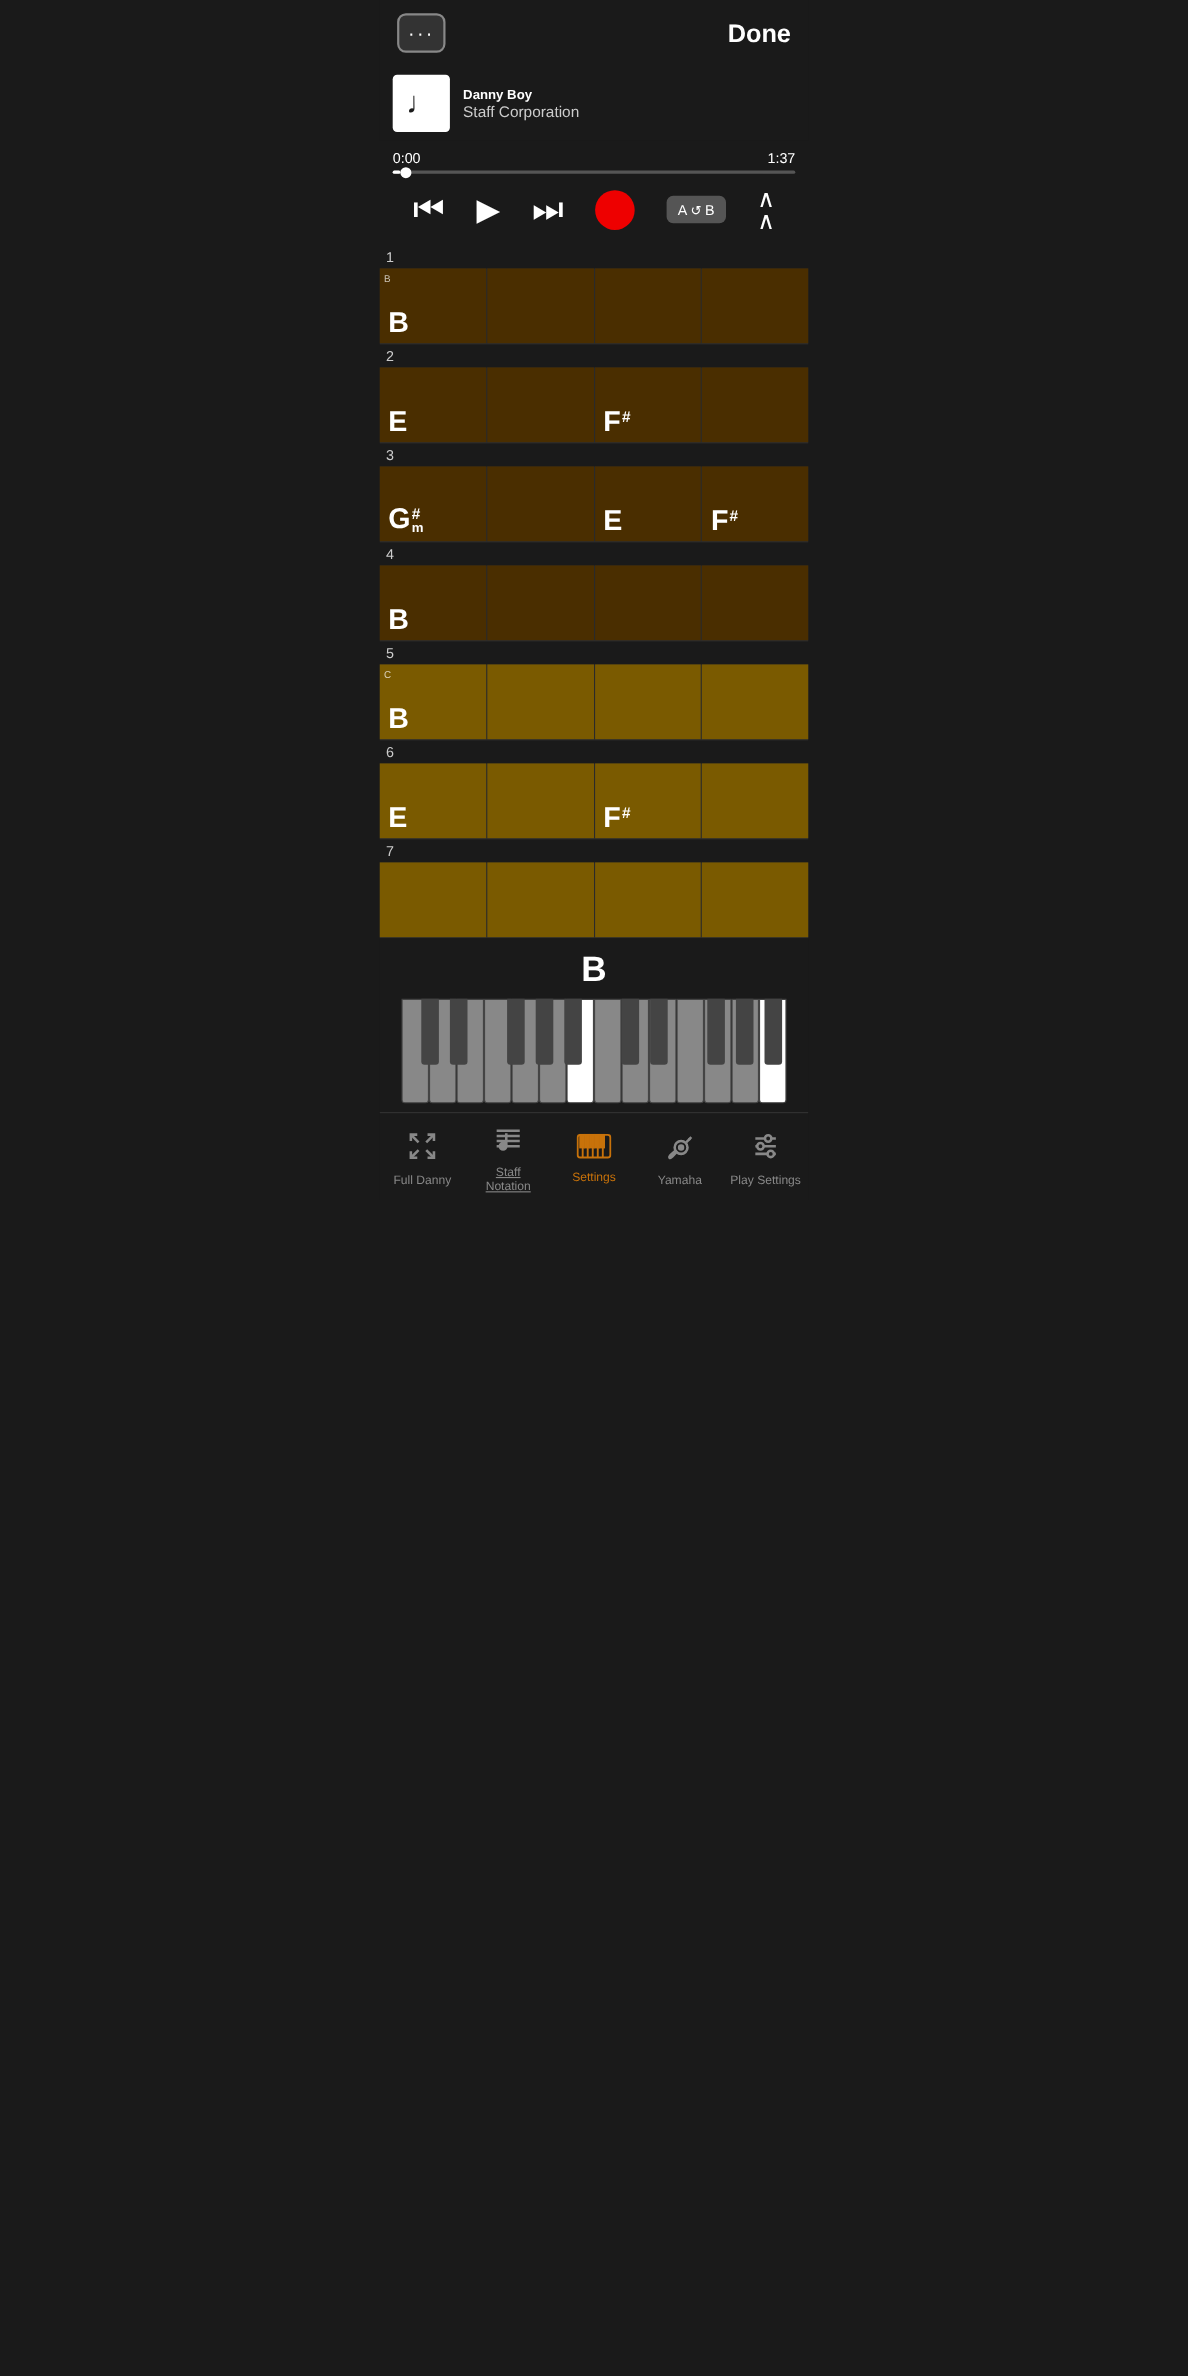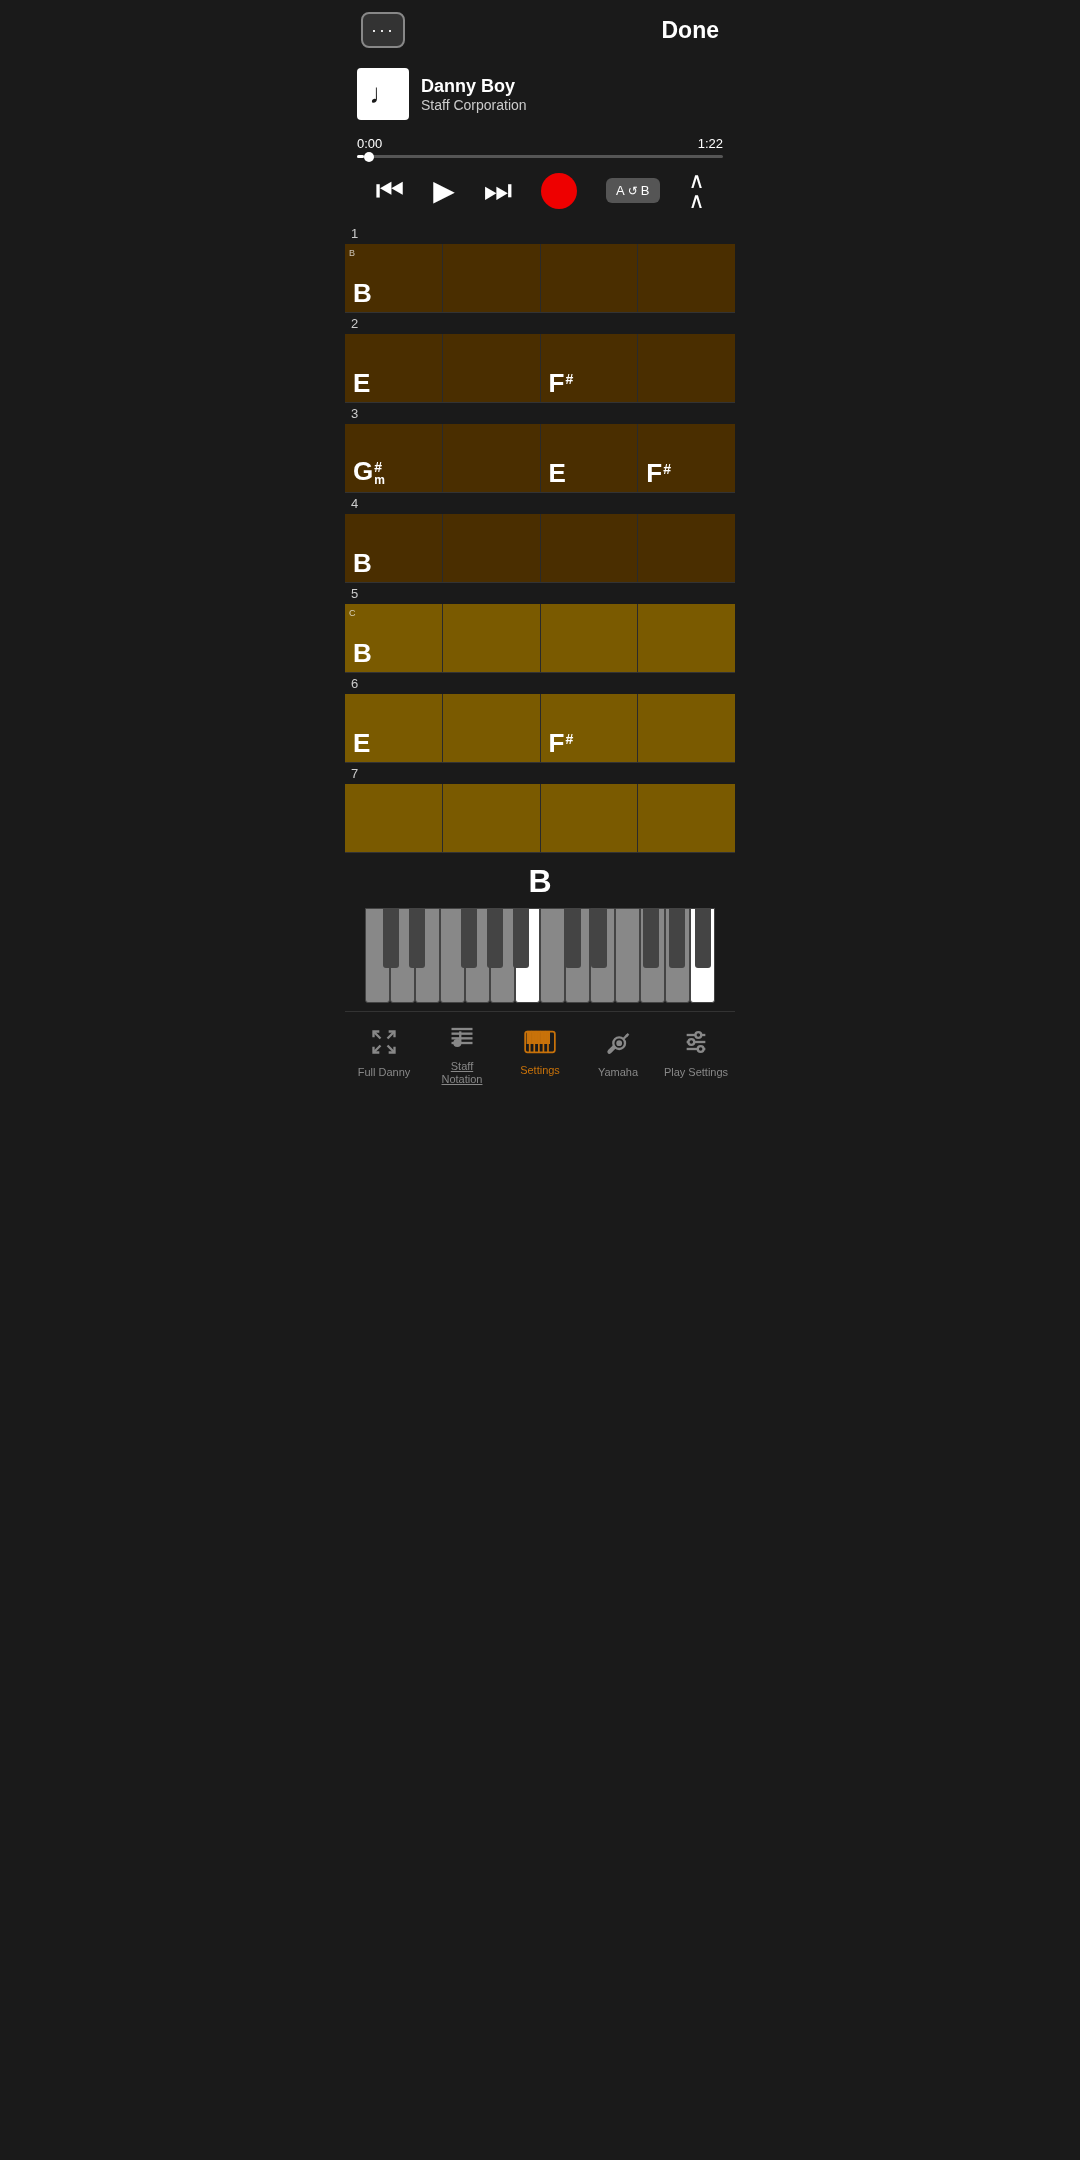--- a/index.html
+++ b/index.html
@@ -61,21 +61,21 @@
       align-items: center;
       justify-content: center;
       margin-right: 12px;
       flex-shrink: 0;
     }
     .song-thumb .note-icon {
       font-size: 28px;
       color: #1a1a1a;
     }
     .song-text .title {
-      font-size: 18px;
+      font-size: 12px;
       font-weight: bold;
       color: #fff;
     }
     .song-text .artist {
       font-size: 14px;
       color: #ccc;
     }
 
     
     .progress-area {
@@ -269,21 +269,21 @@
   </div>
   <div class="song-text">
     <div class="title">Danny Boy</div>
     <div class="artist">Staff Corporation</div>
   </div>
 </div>
 
 <div class="progress-area">
   <div class="progress-times">
     <span>0:00</span>
-    <span>1:22</span>
+    <span>1:37</span>
   </div>
   <div class="progress-track">
     <div class="progress-fill"></div>
     <div class="progress-thumb"></div>
   </div>
 </div>
 
 <div class="transport">
   <div class="transport-btn rewind"></div>
   <div class="transport-btn play"></div>

